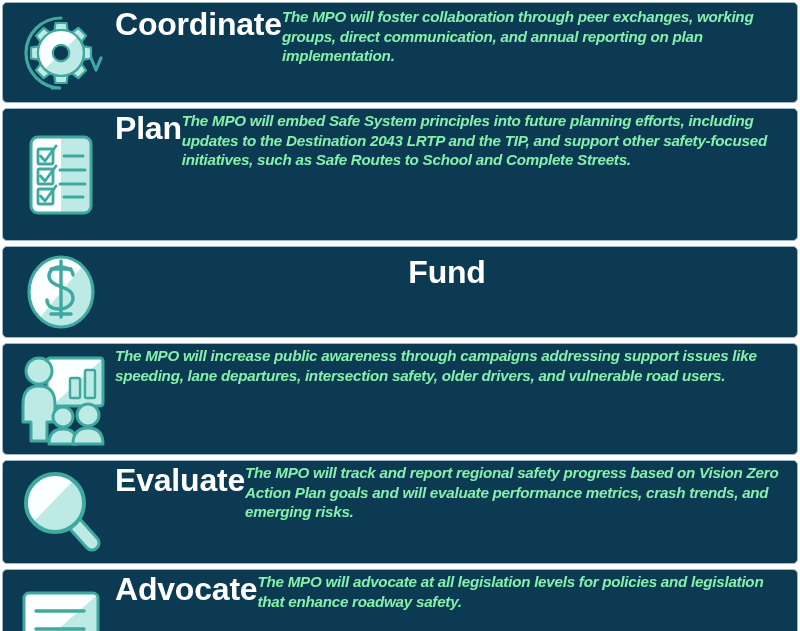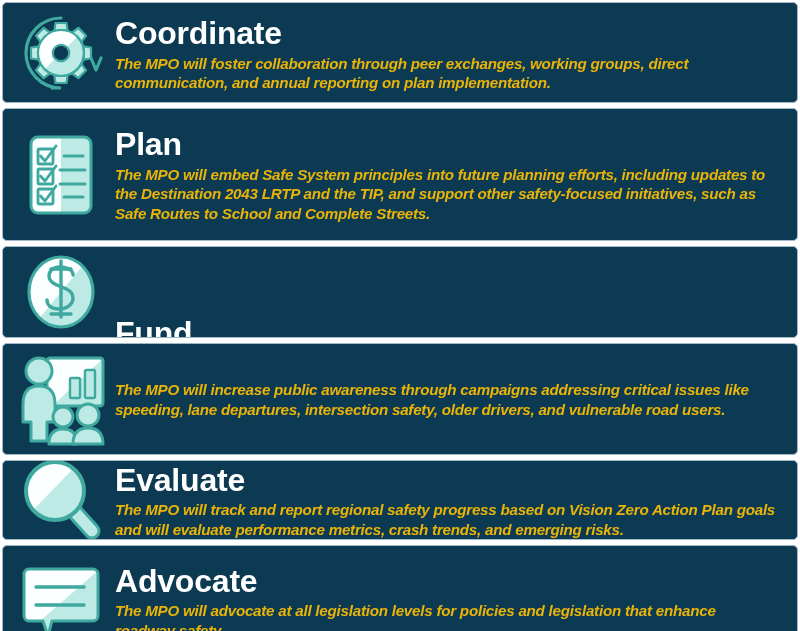--- a/index.html
+++ b/index.html
@@ -35,67 +35,67 @@
     align-items: flex-start;
     flex: 0 0 auto;
     overflow: hidden;
     position: relative;
   }
 
   .card-coordinate { height: 101px; }
   .card-plan       { height: 133px; }
   .card-fund       { height: 92px;  }
   .card-educate    { height: 112px; }
-  .card-evaluate   { height: 80px;  }
+  .card-evaluate   { height: 104px;  }
   .card-advocate   { height: 112px;  }
 
   .icon-wrap {
     flex: 0 0 112px;
     height: 100%;
     display: flex;
     align-items: center;
     justify-content: center;
     padding-left: 4px;
   }
 
   .icon-wrap svg { display: block; }
 
   .card-body {
     flex: 1 1 auto;
     padding-right: 18px;
     padding-top: 2px;
     display: flex;
-    flex-direction: column;
+    flex-direction: row;
     justify-content: center;
     height: 100%;
   }
 
   .card-title {
     color: #ffffff;
     font-family: "Liberation Sans Narrow", "Liberation Sans", "DejaVu Sans Condensed", sans-serif;
     font-weight: bold;
     font-size: 32px;
     line-height: 1.08;
     letter-spacing: -0.2px;
     margin-bottom: 3px;
     white-space: nowrap;
   }
 
   .card-desc {
-    color: #eab308;
+    color: #86efac;
     font-family: "Liberation Sans", "DejaVu Sans", sans-serif;
     font-style: italic;
     font-weight: bold;
     font-size: 15.2px;
     line-height: 1.29;
     letter-spacing: -0.25px;
   }
 
   .card-coordinate .card-body { padding-top: 4px; }
-  .card-fund .card-body      { padding-top: 2px; margin-top: 42px; }
+  .card-fund .card-body      { padding-top: 8px; }
 </style>
 </head>
 <body>
 
 <div id="cards">
 
   <div class="card card-coordinate">
     <div class="icon-wrap">
       <svg width="86" height="86" viewBox="0 0 86 86">
 
@@ -223,21 +223,21 @@
           <path d="M 48 77 C 58 77 62 83 62 92 L 34 92 C 34 83 38 77 48 77 Z"></path>
         </g>
 
         <g fill="#bdeae4" stroke="#3fa9a0" stroke-width="3" stroke-linejoin="round">
           <circle cx="73" cy="63" r="11"></circle>
           <path d="M 73 76 C 84 76 88 83 88 92 L 58 92 C 58 83 62 76 73 76 Z"></path>
         </g>
       </svg>
     </div>
     <div class="card-body">
-      <div class="card-desc">The MPO will increase public awareness through campaigns addressing critical issues like speeding, lane departures, intersection safety, older drivers, and vulnerable road users.</div>
+      <div class="card-desc">The MPO will increase public awareness through campaigns addressing support issues like speeding, lane departures, intersection safety, older drivers, and vulnerable road users.</div>
     </div>
   </div>
 
   <div class="card card-evaluate">
     <div class="icon-wrap">
       <svg width="86" height="86" viewBox="0 0 86 86">
         <defs>
           <clipPath id="lensClip">
               <circle cx="37" cy="34" r="29"></circle>
             </clipPath>

